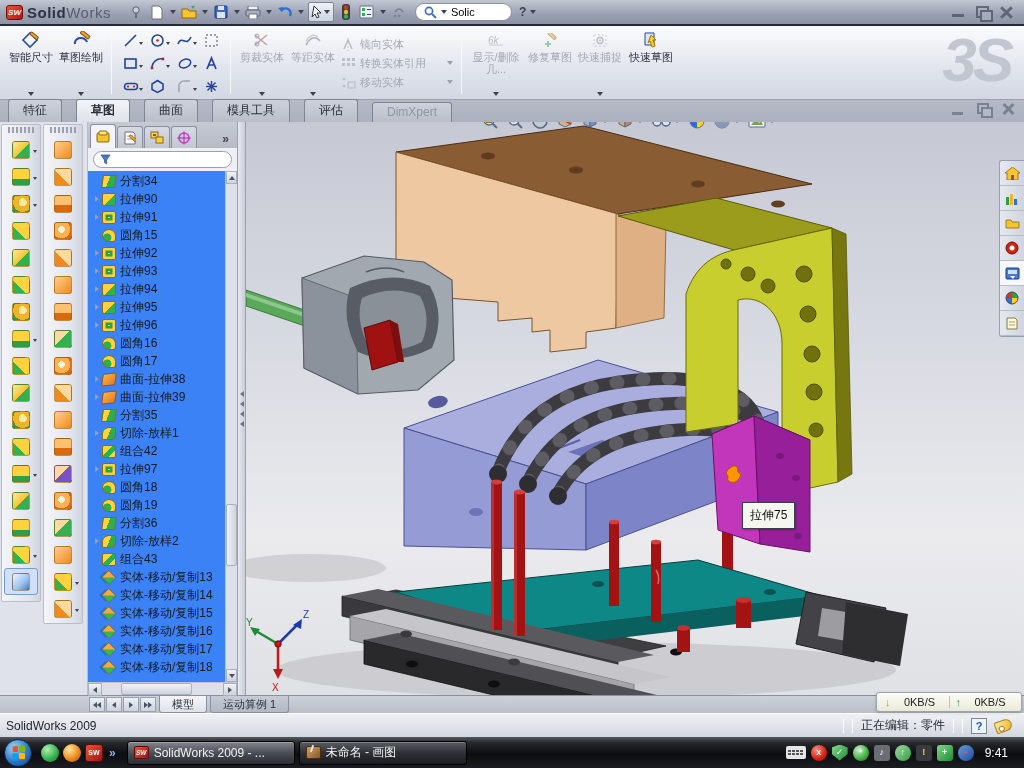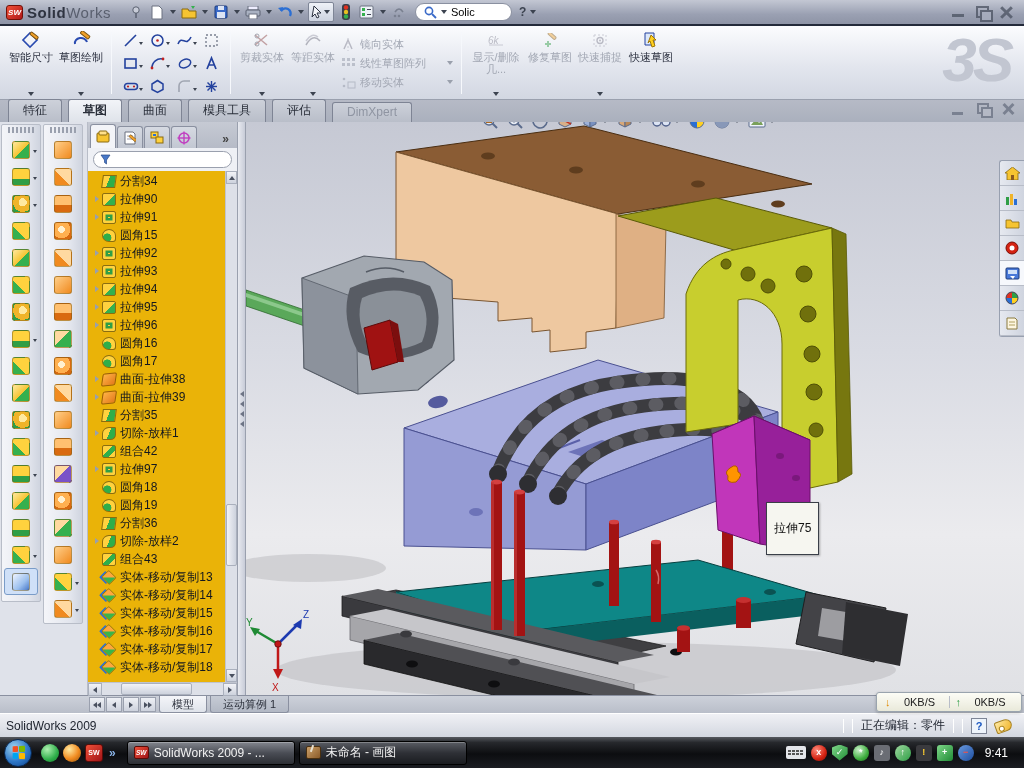--- a/index.html
+++ b/index.html
@@ -38,21 +38,21 @@
   .stackcol{display:flex;flex-direction:column;justify-content:center;gap:1px;width:118px;font-size:11px}
   .rowbtn{display:flex;align-items:center;gap:4px;color:#a3a8b4;height:18px;position:relative;padding-left:2px}
   .rowbtn .cicon{width:16px;height:14px;margin:0;opacity:.45}
   .rowbtn .caret{position:absolute;right:2px;border-top-color:#9aa0ac}
   .grid12{display:grid;grid-template-columns:repeat(4,27px);grid-template-rows:repeat(3,23px);align-content:center}
   .gcell{display:flex;align-items:center;justify-content:center;position:relative}
   .gcell .caret{position:absolute;right:0px;bottom:7px;border-left-width:2.5px;border-right-width:2.5px;border-top-width:3.5px}
   .gcell.dis svg{opacity:.45}
   
   #tabstrip{height:22px;background:linear-gradient(180deg,#b6bac6,#aab0bd);display:flex;align-items:flex-end;padding-left:8px;position:relative}
-  .cmtab{padding:2px 14px 3px;border:1px solid #7e8494;border-bottom:none;background:linear-gradient(#cdd1da,#b9bec9);margin-right:6px;border-radius:3px 3px 0 0;color:#2a2f3a}
+  .cmtab{padding:2px 14px 3px;border:1px solid #7e8494;border-bottom:none;background:linear-gradient(#cdd1da,#b9bec9);margin-right:14px;border-radius:3px 3px 0 0;color:#2a2f3a}
   .cmtab.active{background:linear-gradient(#f2f4f8,#dfe3ea);font-weight:bold}
   .cmtab.disabled{color:#8f95a2}
   .childctrl{position:absolute;right:8px;top:3px;display:flex;gap:10px}
   .cwb{width:15px;height:13px;position:relative;opacity:.8}
   .cwb-min::after{content:"";position:absolute;left:1px;right:3px;bottom:1px;height:3px;background:#6d7485}
   .cwb-res::before{content:"";position:absolute;left:1px;top:0;width:8px;height:7px;border:2px solid #6d7485}
   .cwb-res::after{content:"";position:absolute;left:5px;top:4px;width:8px;height:7px;border:2px solid #6d7485;background:#b6bac6}
   .cwb-cls::before,.cwb-cls::after{content:"";position:absolute;left:6px;top:-1px;width:3px;height:14px;background:#6d7485}
   .cwb-cls::before{transform:rotate(45deg)}.cwb-cls::after{transform:rotate(-45deg)}
   
@@ -81,21 +81,21 @@
   
   #treepanel{width:150px;background:#eef0f5;border-right:1px solid #9aa0ae;display:flex;flex-direction:column}
   #paneltabs{height:26px;display:flex;align-items:flex-end;background:linear-gradient(#c6cad4,#b6bbc7);padding:2px 2px 0}
   .ptab{width:26px;height:22px;border:1px solid #8a90a0;border-bottom:none;border-radius:3px 3px 0 0;background:linear-gradient(#d6dae2,#c2c7d2);display:flex;align-items:center;justify-content:center;margin-right:1px}
   .ptab.active{background:#f3f4f8;height:24px}
   .poverflow{margin-left:auto;color:#444;font-weight:bold;padding:0 6px 2px}
   #filterrow{padding:3px 5px;background:#eef0f5}
   .filterbox{height:17px;background:#fff;border:1px solid #9aa0ae;border-radius:9px;display:flex;align-items:center;padding:0 6px;gap:4px}
   .filterbox input{border:none;outline:none;flex:1;min-width:0;background:transparent;font-size:11px}
   #treewrap{flex:1;display:flex;overflow:hidden}
-  #treelist{flex:1;padding:1px 0 0 4px;overflow:hidden;background:#eab308}
+  #treelist{flex:1;padding:1px 0 0 4px;overflow:hidden;background:#3b82f6}
   .trow{height:18px;display:flex;align-items:center;white-space:nowrap}
   .texp{width:9px;display:flex;align-items:center;justify-content:center}
   .texp::before{content:"";width:0;height:0;border-left:4px solid #98a0ad;border-top:3.5px solid transparent;border-bottom:3.5px solid transparent}
   .arr-hide::before{visibility:hidden}
   .tico{width:14px;height:13px;display:inline-block;margin:0 4px 0 1px;flex:none}
   .tlabel{font-size:12px;color:#14181f}
   .ic-split{background:linear-gradient(105deg,#ffd23e 45%,#2fae4a 45%);border:1px solid #8a6d10;transform:skewX(-8deg)}
   .ic-extrude{background:linear-gradient(135deg,#ffd23e 55%,#35b04e 55%);border:1px solid #8a6d10;border-radius:2px}
   .ic-extrude2{background:#ffd23e;border:1px solid #8a6d10;border-radius:2px;box-shadow:inset 0 0 0 2.5px #ffd23e,inset 0 0 0 5px #2f9e46}
   .ic-fillet{background:radial-gradient(circle at 35% 70%,#2fae4a 0 4px,#ffd23e 4.5px);border:1px solid #8a6d10;border-radius:50% 50% 3px 50%}
@@ -116,21 +116,21 @@
   #htrack{flex:1;position:relative}
   #hthumb{position:absolute;top:0;bottom:0;left:16%;width:58%;background:linear-gradient(#f2f3f7,#cdd2dd);border:1px solid #aab0bd;border-radius:2px}
   
   #splitter{width:8px;background:linear-gradient(90deg,#e8eaf0,#c8ccd8);border-right:1px solid #9aa0ae;display:flex;flex-direction:column;justify-content:center;align-items:center;gap:4px}
   #splitter span{width:0;height:0;border-top:3px solid transparent;border-bottom:3px solid transparent;border-right:4px solid #6d7485}
   
   #viewport{flex:1;position:relative;background:linear-gradient(180deg,#c6c9d4 0%,#d9dbe3 40%,#ebebee 72%,#e0e1e5 100%);overflow:hidden}
   #hud{position:absolute;left:235px;top:-10px;display:flex;align-items:center;gap:7px;z-index:5}
   .hudi{display:flex;align-items:center;gap:2px}
   #modelsvg{position:absolute;inset:0}
-  #tooltip{position:absolute;left:520px;top:380px;background:#f6f6f0;border:1px solid #3a3f48;padding:17px 7px;font-size:12px;color:#111;z-index:6;box-shadow:1px 1px 2px rgba(0,0,0,.3)}
+  #tooltip{position:absolute;left:496px;top:380px;background:#f6f6f0;border:1px solid #3a3f48;padding:4px 7px;font-size:12px;color:#111;z-index:6;box-shadow:1px 1px 2px rgba(0,0,0,.3)}
   
   #taskpane{position:absolute;right:0;top:38px;width:25px;background:linear-gradient(90deg,#e6e9f0,#cfd4df);border:1px solid #98a0b0;border-right:none;border-radius:3px 0 0 3px;display:flex;flex-direction:column;z-index:6}
   .tpbtn{height:25px;display:flex;align-items:center;justify-content:center;border-bottom:1px solid #b8bdc8}
   .tpbtn.active{background:#f6f8fc}
   
   #doctabs{height:18px;background:linear-gradient(#cdd1da,#b9bec9);border-top:1px solid #8a90a0;display:flex;align-items:stretch;padding-left:88px;font-size:11px}
   .navbtn{width:16px;display:flex;align-items:center;justify-content:center;border:1px solid #9aa0ae;background:linear-gradient(#eef0f5,#cdd2dd);margin:1px 0 1px 1px}
   .dtab{padding:1px 12px;display:flex;align-items:center;border:1px solid #8a90a0;border-top:none;margin-left:3px;border-radius:0 0 3px 3px;background:linear-gradient(#c6cbd5,#b2b8c4);color:#2a2f3a}
   .dtab.active{background:linear-gradient(#f4f5f9,#dfe3ea)}
   
@@ -427,21 +427,21 @@
             <g fill="#8a90a0">
               <rect x="1" y="1" width="3" height="3"></rect>
               <rect x="6" y="1" width="3" height="3"></rect>
               <rect x="11" y="1" width="3" height="3"></rect>
               <rect x="1" y="6" width="3" height="3"></rect>
               <rect x="6" y="6" width="3" height="3"></rect>
               <rect x="11" y="6" width="3" height="3"></rect>
             </g>
           </svg>
         </span>
-      <span>线性草图阵列</span>
+      <span>转换实体引用</span>
       <span class="caret"></span>
     </div>
     <div class="rowbtn">
       <span class="cicon">
           <svg width="15" height="13">
             <g fill="#8a90a0">
               <circle cx="3" cy="3" r="1.3"></circle>
               <circle cx="3" cy="10" r="1.3"></circle>
               <rect x="7" y="6" width="7" height="6" fill="none" stroke="#8a90a0"></rect>
             </g>

